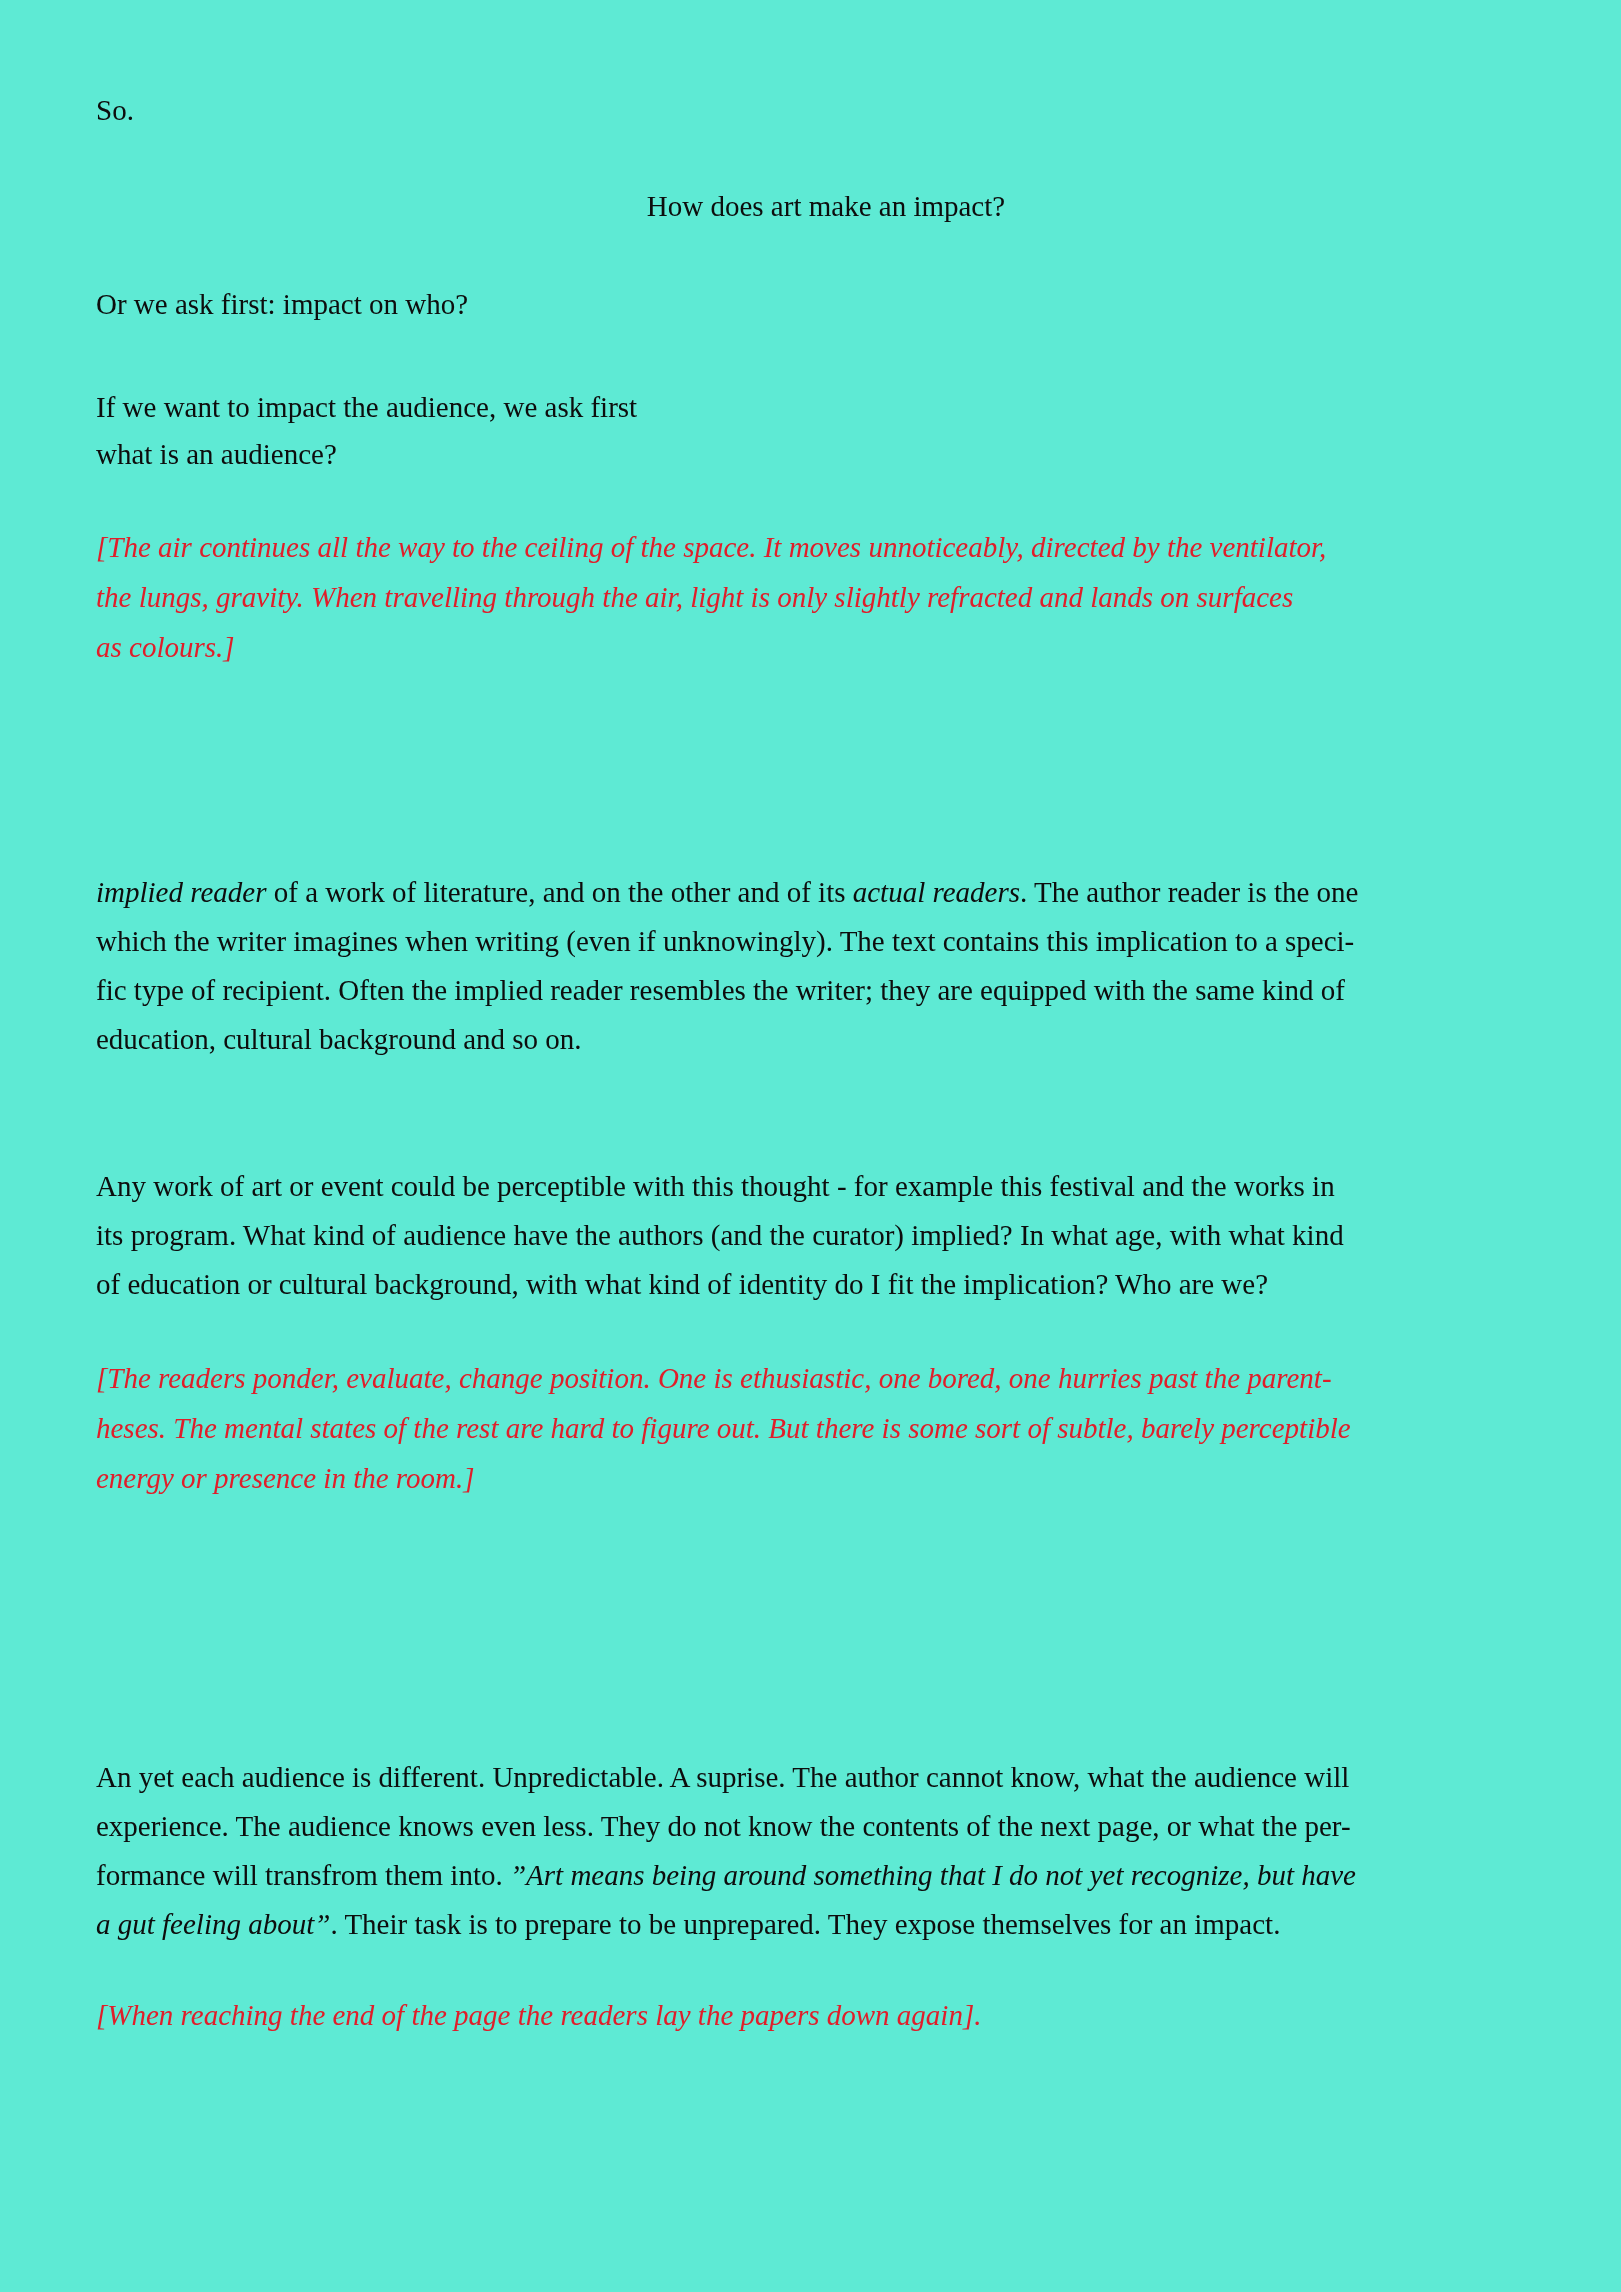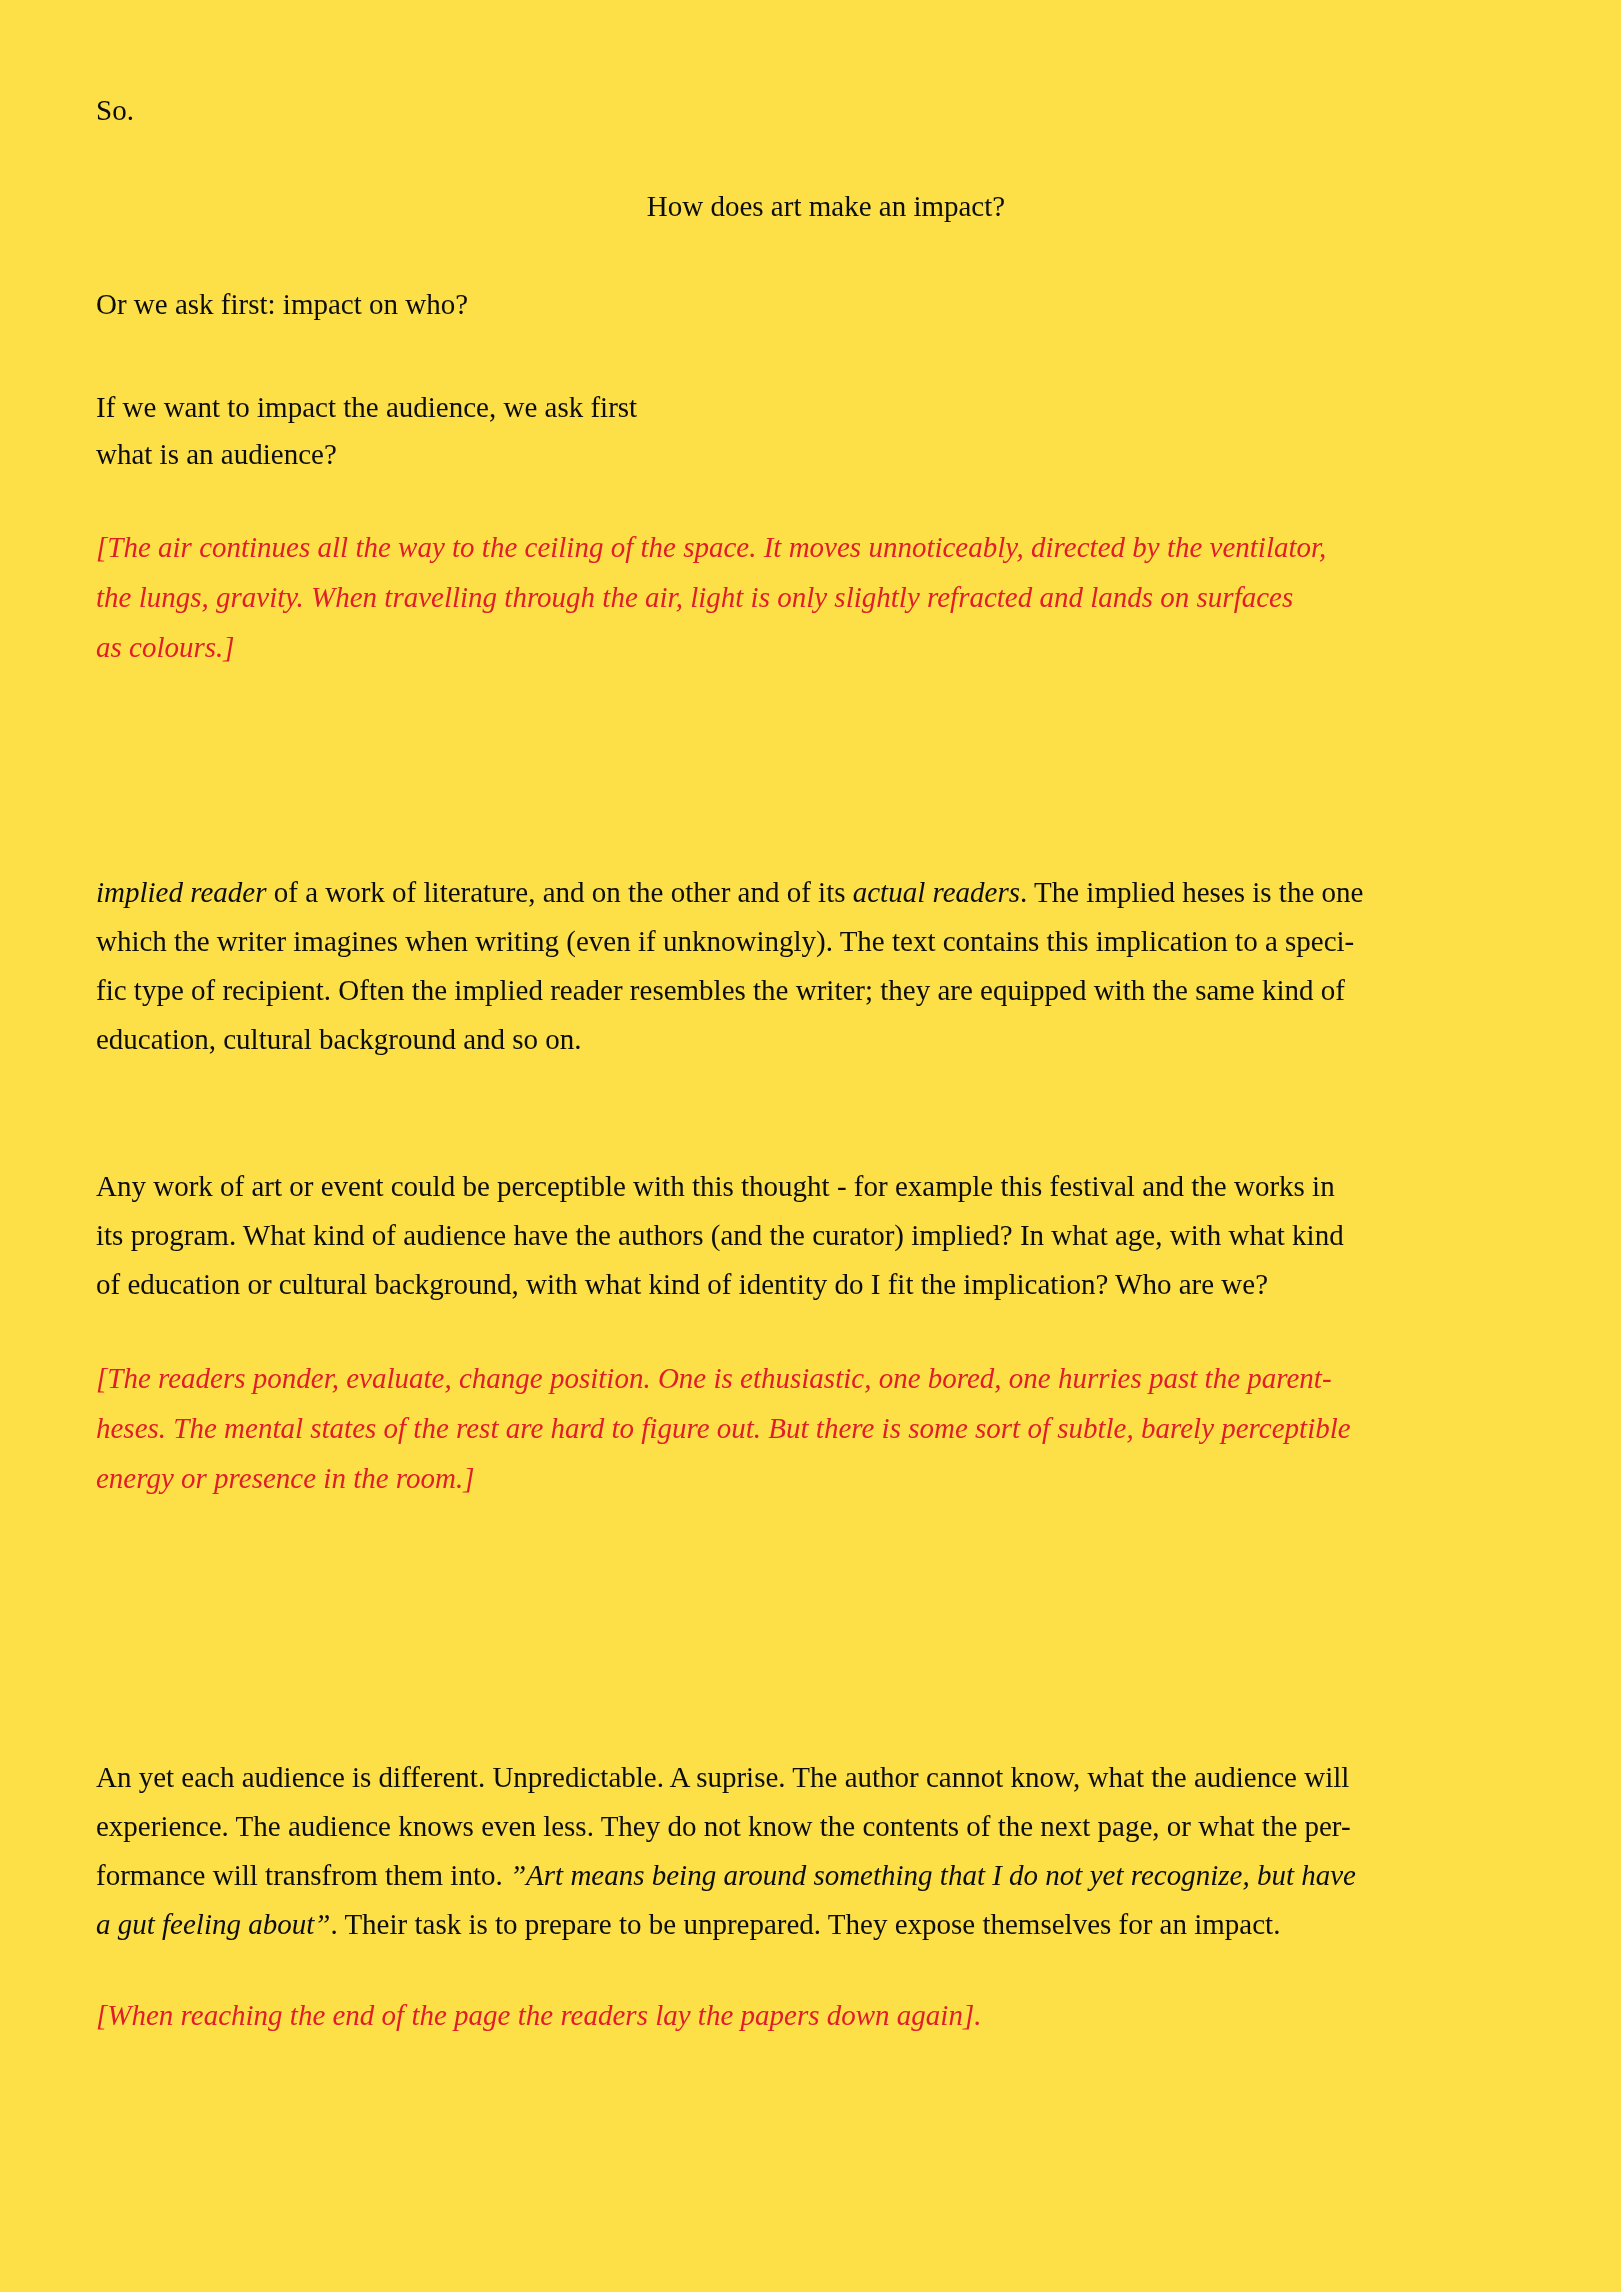--- a/index.html
+++ b/index.html
@@ -27,41 +27,41 @@
   .tblock.red {
     color: #e01e2a;
     font-style: italic;
   }
   .line { display: block; }
   .em { font-style: italic; }
 </style>
 </head>
 <body>
 
-<div class="page" style="background: #fde047;">
+<div class="page" style="background: #5eead4;">
     <div class="tblock" style="top: 86px; line-height: 49px; color: rgb(13, 13, 13);">
       <div class="line"><span>So.</span></div>
     </div>
     <div class="tblock" style="top: 182px; line-height: 49px; color: rgb(13, 13, 13); text-align: center;">
       <div class="line"><span>How does art make an impact?</span></div>
     </div>
     <div class="tblock" style="top: 280px; line-height: 49px; color: rgb(13, 13, 13);">
       <div class="line"><span>Or we ask first: impact on who?</span></div>
     </div>
     <div class="tblock" style="top: 384px; line-height: 47px; color: rgb(13, 13, 13);">
       <div class="line"><span>If we want to impact the audience, we ask first</span></div>
       <div class="line"><span>what is an audience?</span></div>
     </div>
     <div class="tblock red" style="top: 522px; line-height: 50px; color: rgb(224, 30, 42);">
       <div class="line"><span class="em">[The air continues all the way to the ceiling of the space. It moves unnoticeably, directed by the ventilator,</span></div>
       <div class="line"><span class="em">the lungs, gravity. When travelling through the air, light is only slightly refracted and lands on surfaces</span></div>
       <div class="line"><span class="em">as colours.]</span></div>
     </div>
     <div class="tblock" style="top: 868px; line-height: 49px; color: rgb(13, 13, 13);">
-      <div class="line"><span class="em">implied reader</span><span> of a work of literature, and on the other and of its </span><span class="em">actual readers</span><span>. The implied heses is the one</span></div>
+      <div class="line"><span class="em">implied reader</span><span> of a work of literature, and on the other and of its </span><span class="em">actual readers</span><span>. The author reader is the one</span></div>
       <div class="line"><span>which the writer imagines when writing (even if unknowingly). The text contains this implication to a speci-</span></div>
       <div class="line"><span>fic type of recipient. Often the implied reader resembles the writer; they are equipped with the same kind of</span></div>
       <div class="line"><span>education, cultural background and so on.</span></div>
     </div>
     <div class="tblock" style="top: 1162px; line-height: 49px; color: rgb(13, 13, 13);">
       <div class="line"><span>Any work of art or event could be perceptible with this thought - for example this festival and the works in</span></div>
       <div class="line"><span>its program. What kind of audience have the authors (and the curator) implied? In what age, with what kind</span></div>
       <div class="line"><span>of education or cultural background, with what kind of identity do I fit the implication? Who are we?</span></div>
     </div>
     <div class="tblock red" style="top: 1353px; line-height: 50px; color: rgb(224, 30, 42);">

